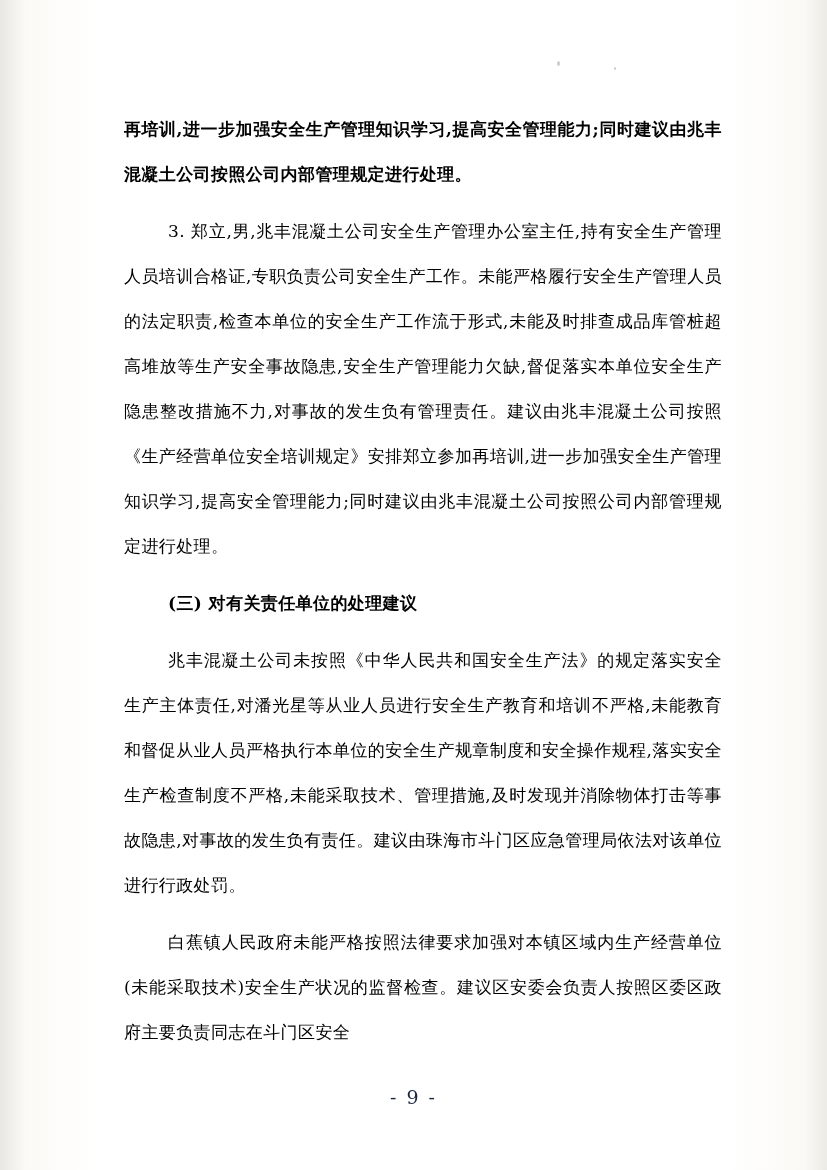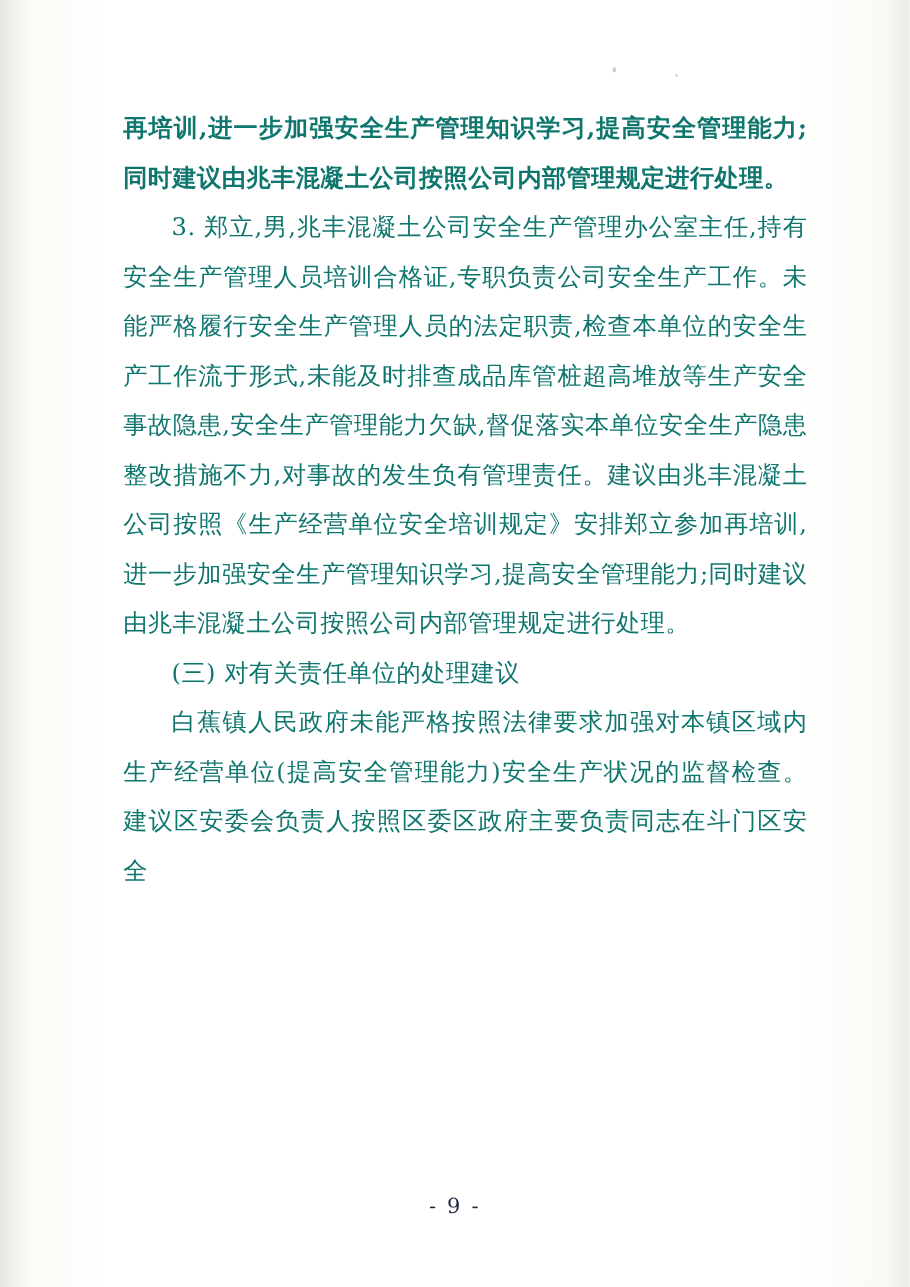--- a/index.html
+++ b/index.html
@@ -31,37 +31,37 @@
     z-index: 0;
   }
   .content {
     position: absolute;
     left: 112px;
     top: 95px;
     width: 622px;
     z-index: 2;
   }
   .para {
-    font-size: 22px;
+    font-size: 17px;
     line-height: 45px;
-    color: #0f766e;
+    color: #000000;
     letter-spacing: 0.4px;
     text-align: justify;
     text-justify: inter-ideograph;
-    margin: 0;
+    margin: 12px;
     font-family: "DejaVu Serif", "Liberation Serif", serif;
   }
   .indent {
     text-indent: 44px;
   }
   .bold {
     font-weight: 700;
   }
   .heading {
-    font-weight: 400;
+    font-weight: 700;
     text-indent: 44px;
   }
   .pagenum {
     position: absolute;
     left: 0;
     right: 0;
     top: 1086px;
     text-align: center;
     font-size: 19px;
     color: #1b2740;
@@ -100,17 +100,18 @@
   <div class="edge-shadow-left"></div>
   <div class="edge-shadow-right"></div>
 
   <div class="speck" style="left:557px; top:61px; width:3px; height:5px;"></div>
   <div class="speck" style="left:614px; top:67px; width:2px; height:3px;"></div>
 
   <div class="content">
     <p class="para indent bold" style="text-indent:0;">再培训,进一步加强安全生产管理知识学习,提高安全管理能力;同时建议由兆丰混凝土公司按照公司内部管理规定进行处理。</p>
     <p class="para indent">3. 郑立,男,兆丰混凝土公司安全生产管理办公室主任,持有安全生产管理人员培训合格证,专职负责公司安全生产工作。未能严格履行安全生产管理人员的法定职责,检查本单位的安全生产工作流于形式,未能及时排查成品库管桩超高堆放等生产安全事故隐患,安全生产管理能力欠缺,督促落实本单位安全生产隐患整改措施不力,对事故的发生负有管理责任。建议由兆丰混凝土公司按照《生产经营单位安全培训规定》安排郑立参加再培训,进一步加强安全生产管理知识学习,提高安全管理能力;同时建议由兆丰混凝土公司按照公司内部管理规定进行处理。</p>
     <p class="para heading">(三) 对有关责任单位的处理建议</p>
-    <p class="para indent">白蕉镇人民政府未能严格按照法律要求加强对本镇区域内生产经营单位(提高安全管理能力)安全生产状况的监督检查。建议区安委会负责人按照区委区政府主要负责同志在斗门区安全</p>
+    <p class="para indent">兆丰混凝土公司未按照《中华人民共和国安全生产法》的规定落实安全生产主体责任,对潘光星等从业人员进行安全生产教育和培训不严格,未能教育和督促从业人员严格执行本单位的安全生产规章制度和安全操作规程,落实安全生产检查制度不严格,未能采取技术、管理措施,及时发现并消除物体打击等事故隐患,对事故的发生负有责任。建议由珠海市斗门区应急管理局依法对该单位进行行政处罚。</p>
+    <p class="para indent">白蕉镇人民政府未能严格按照法律要求加强对本镇区域内生产经营单位(未能采取技术)安全生产状况的监督检查。建议区安委会负责人按照区委区政府主要负责同志在斗门区安全</p>
   </div>
 
   <div class="pagenum">- 9 -</div>
 </div>
 
 </body></html>

